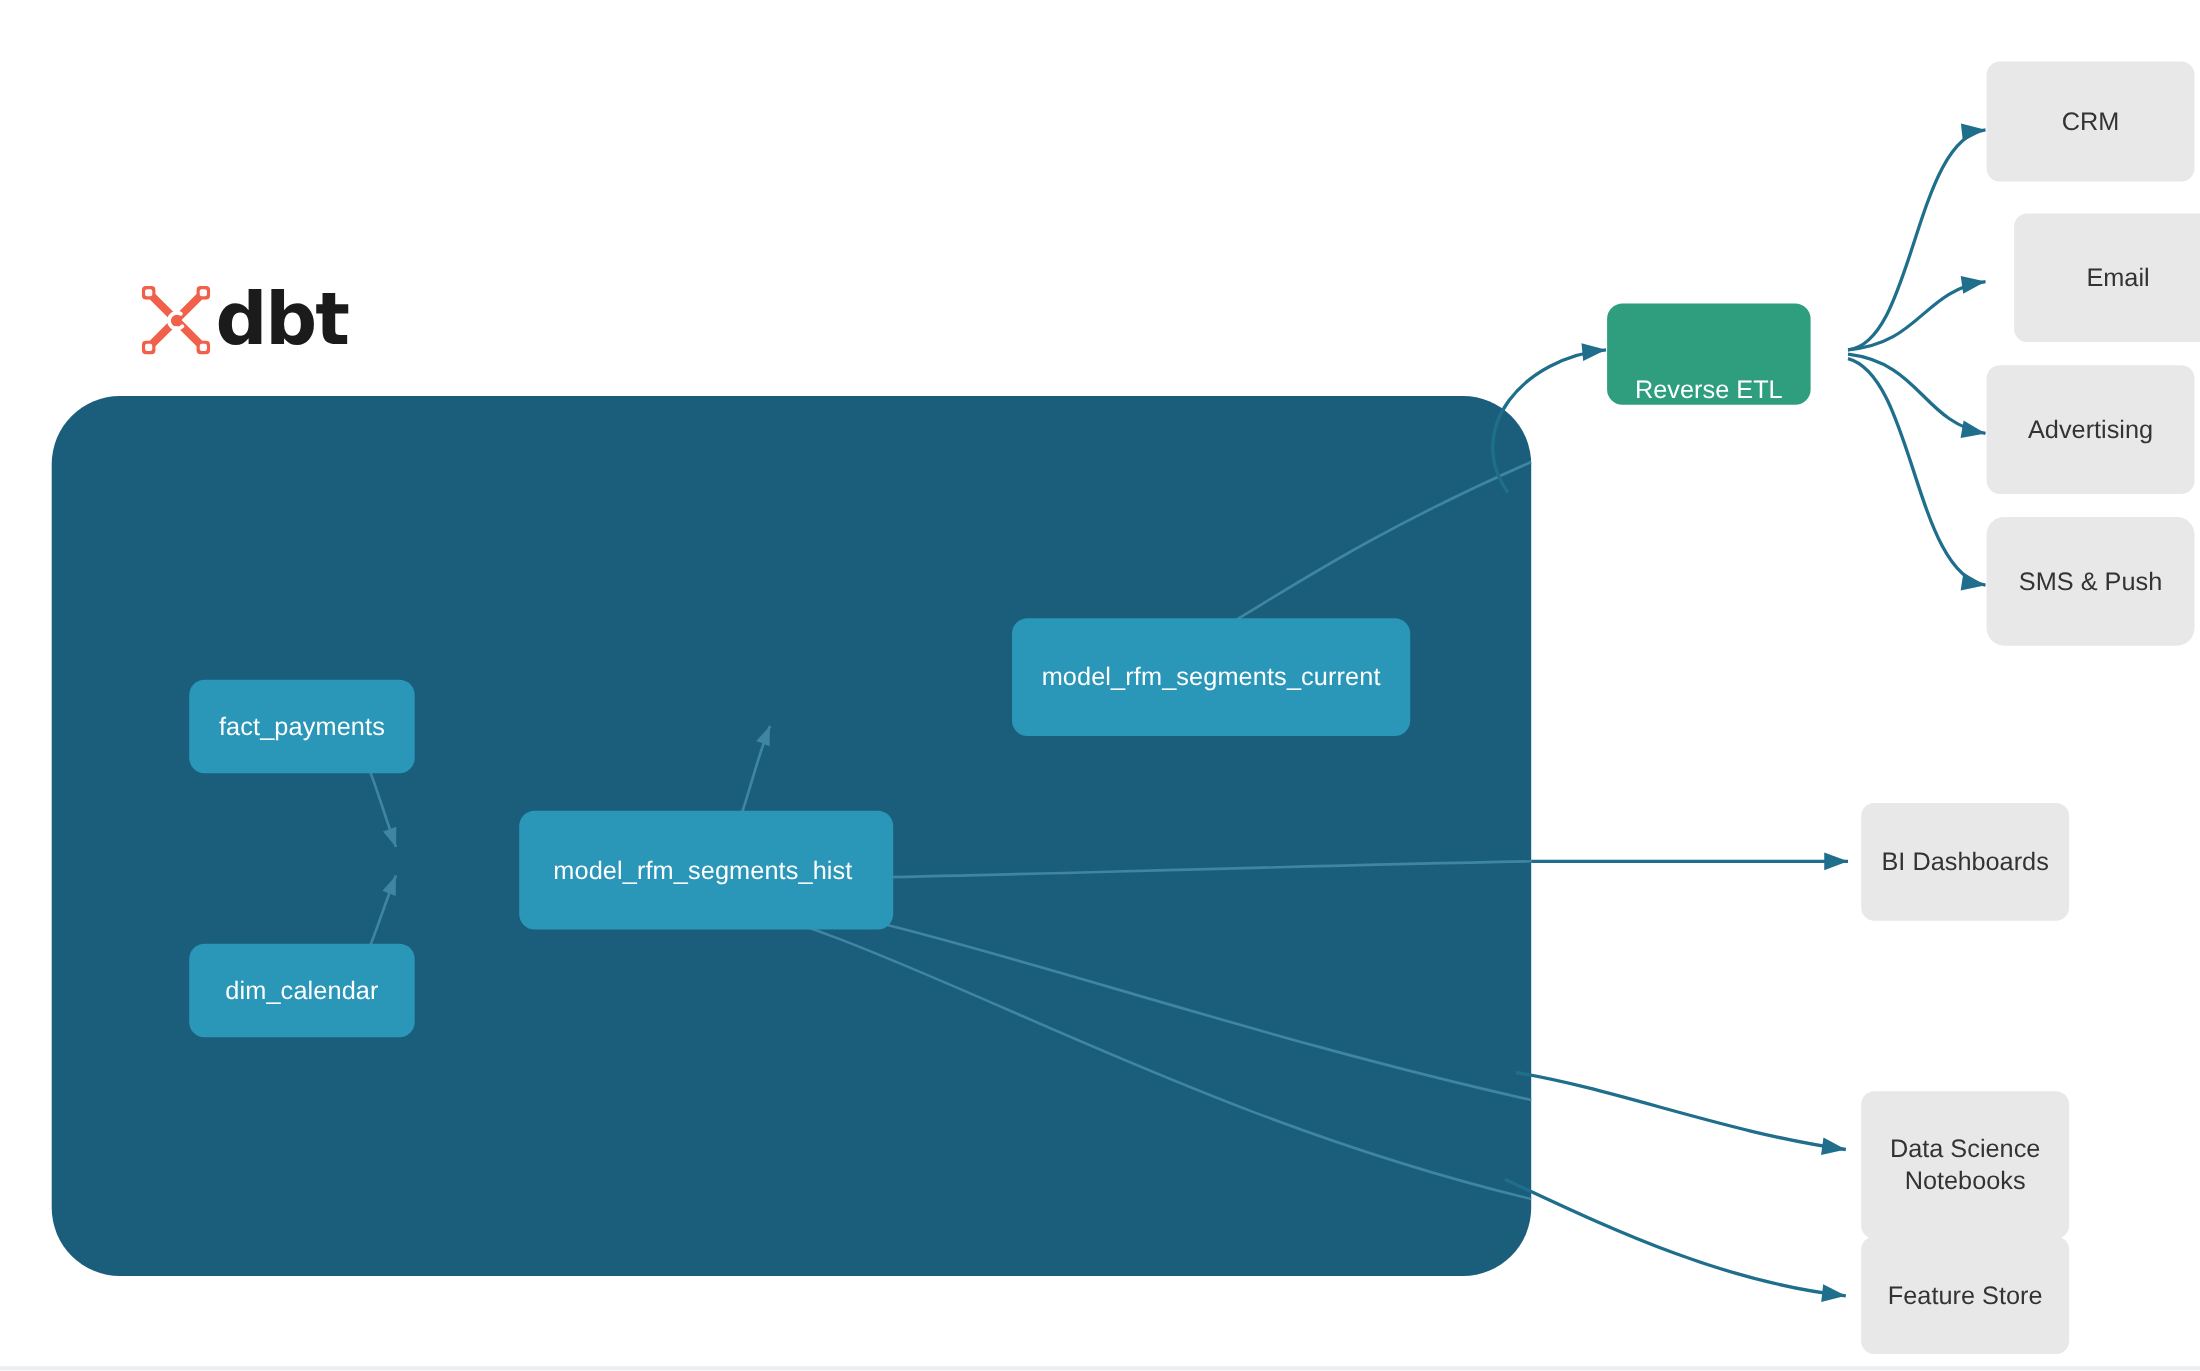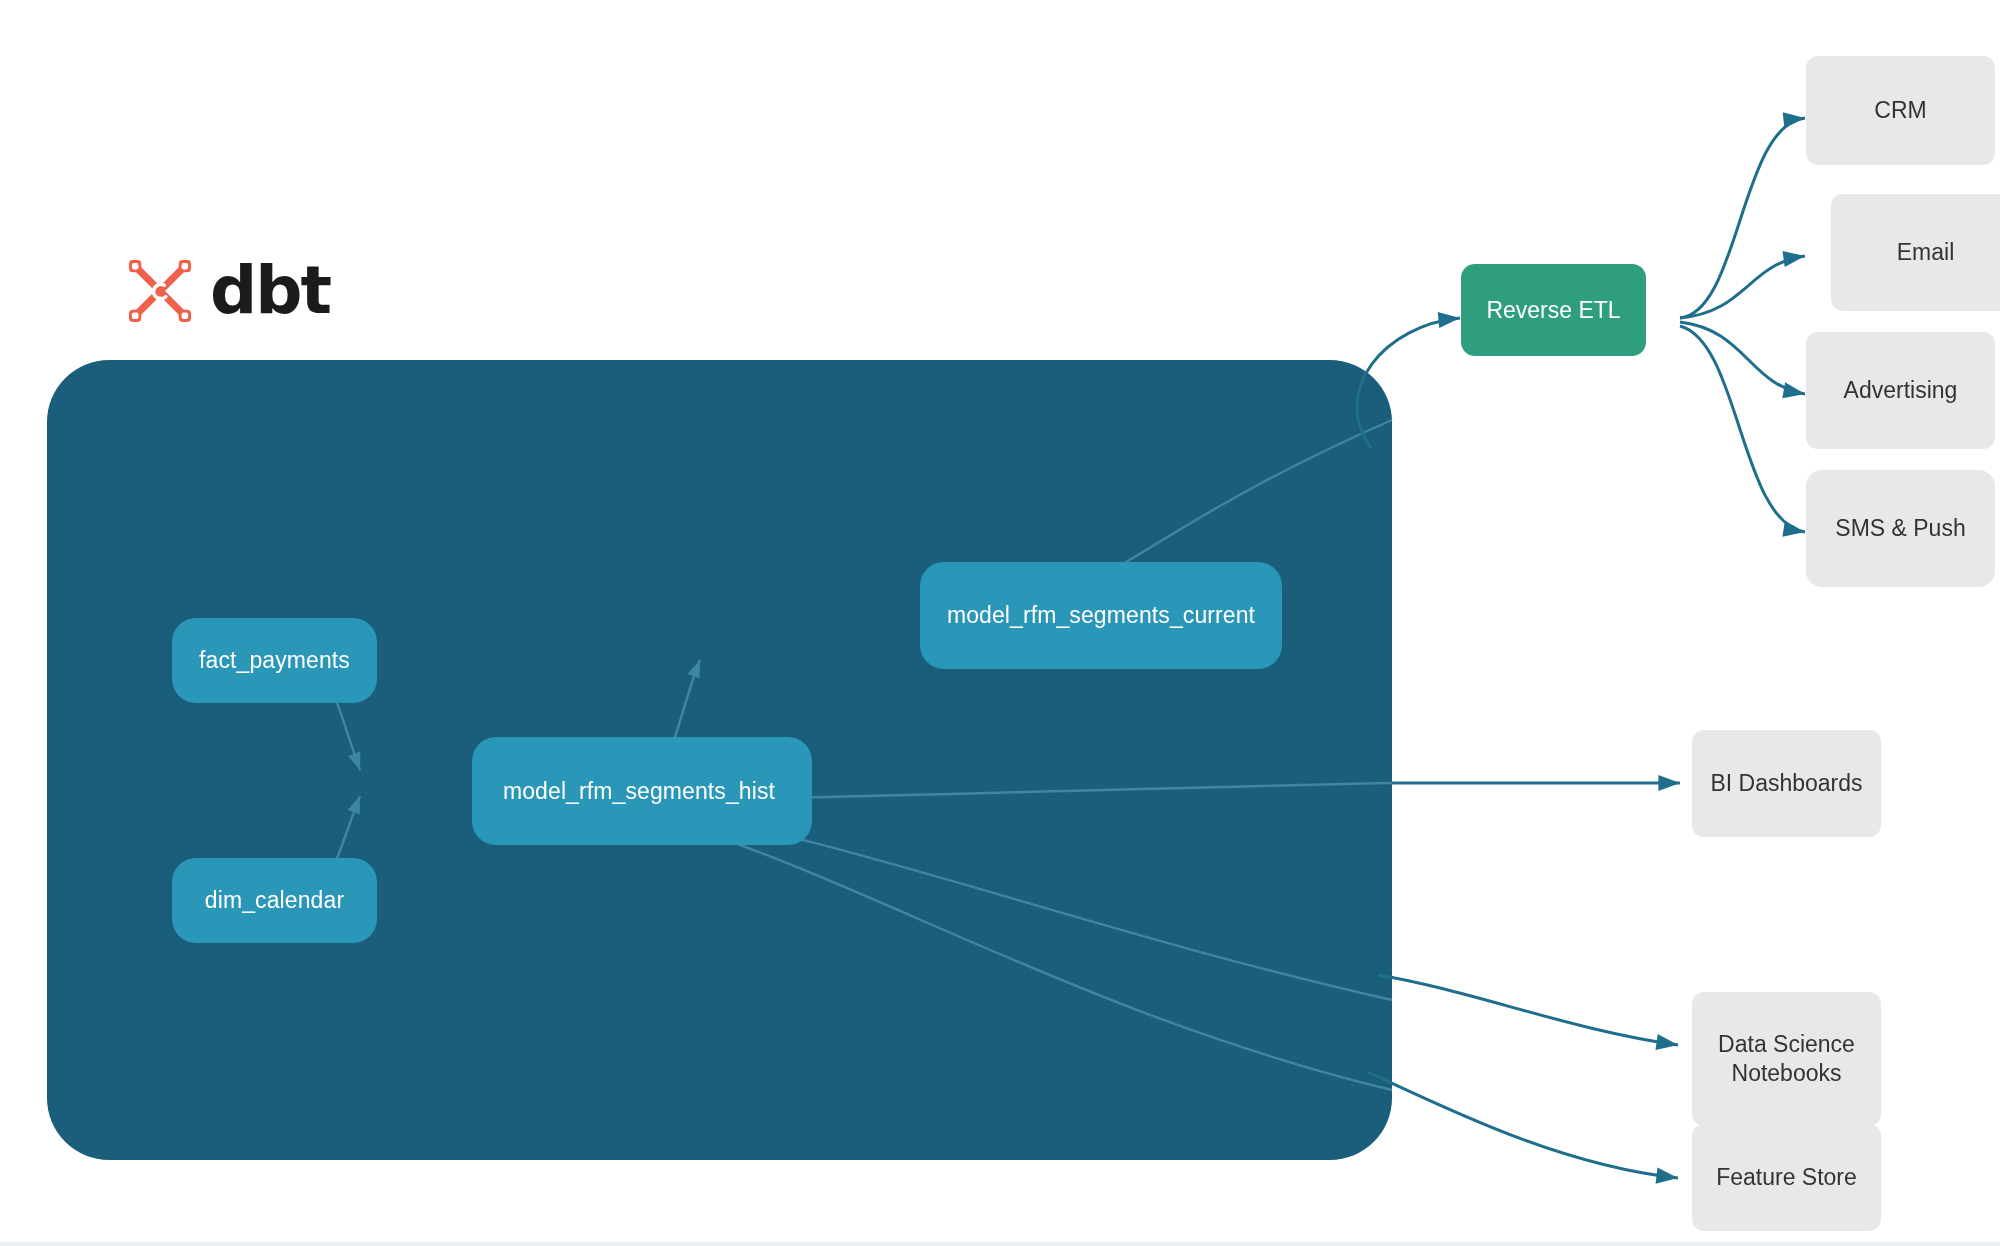--- a/index.html
+++ b/index.html
@@ -3,26 +3,26 @@
 <meta charset="utf-8">
 <style>
   html,body{margin:0;padding:0;background:#ffffff;}
   body{width:2000px;height:1246px;position:relative;overflow:hidden;
        font-family:"Liberation Sans","DejaVu Sans",sans-serif;}
   #stage{position:absolute;inset:0;width:2000px;height:1246px;}
   #edges{position:absolute;left:0;top:0;width:2000px;height:1246px;}
   .node{position:absolute;display:flex;align-items:center;justify-content:center;
         text-align:center;box-sizing:border-box;}
   .dbt-container{background:#1b5e7c;border-radius:62px;}
-  .model-node{background:#2a96b8;border-radius:24px;color:#ffffff;font-size:23px;
+  .model-node{background:#2a96b8;border-radius:14px;color:#ffffff;font-size:23px;
               padding:0 16px;letter-spacing:.1px;}
   .green-node{background:#2e9e7e;border-radius:14px;color:#ffffff;font-size:23px;}
   .gray-node{background:#e8e8e8;border-radius:12px;color:#333333;font-size:23px;
              line-height:1.28;padding:0 10px;}
-  .logo-wrap{position:absolute;display:flex;align-items:center;gap:14px;text-align:right;}
+  .logo-wrap{position:absolute;display:flex;align-items:center;gap:0;text-align:right;}
   .logo-mark{width:72px;height:72px;flex:0 0 auto;}
   .logo-text{font-size:66px;font-weight:bold;color:#1b1b1b;letter-spacing:-2px;
              line-height:1;font-family:"DejaVu Sans","Liberation Sans",sans-serif;}
   .bottom-rule{position:absolute;left:0;bottom:0;width:2000px;height:4px;background:#eceff1;}
 </style>
 </head>
 <body>
 
 <div id="stage">
 
@@ -85,21 +85,21 @@
   </div>
 
   <div class="node model-node" style="left:472px;top:737px;width:340px;height:108px;padding-left:10px;">
     <span>model_rfm_segments_hist</span>
   </div>
 
   <div class="node model-node" style="left:920px;top:562px;width:362px;height:107px;">
     <span>model_rfm_segments_current</span>
   </div>
 
-  <div class="node green-node" style="left:1461px;top:264px;width:185px;height:92px;">
+  <div class="node green-node" style="left:1461px;top:276px;width:185px;height:92px;align-items:flex-end;">
     <span>Reverse ETL</span>
   </div>
 
   <div class="node gray-node" style="left:1806px;top:56px;width:189px;height:109px;">
     <span>CRM</span>
   </div>
 
   <div class="node gray-node" style="left:1806px;top:194px;width:189px;height:117px;margin-left:25px;">
     <span>Email</span>
   </div>

